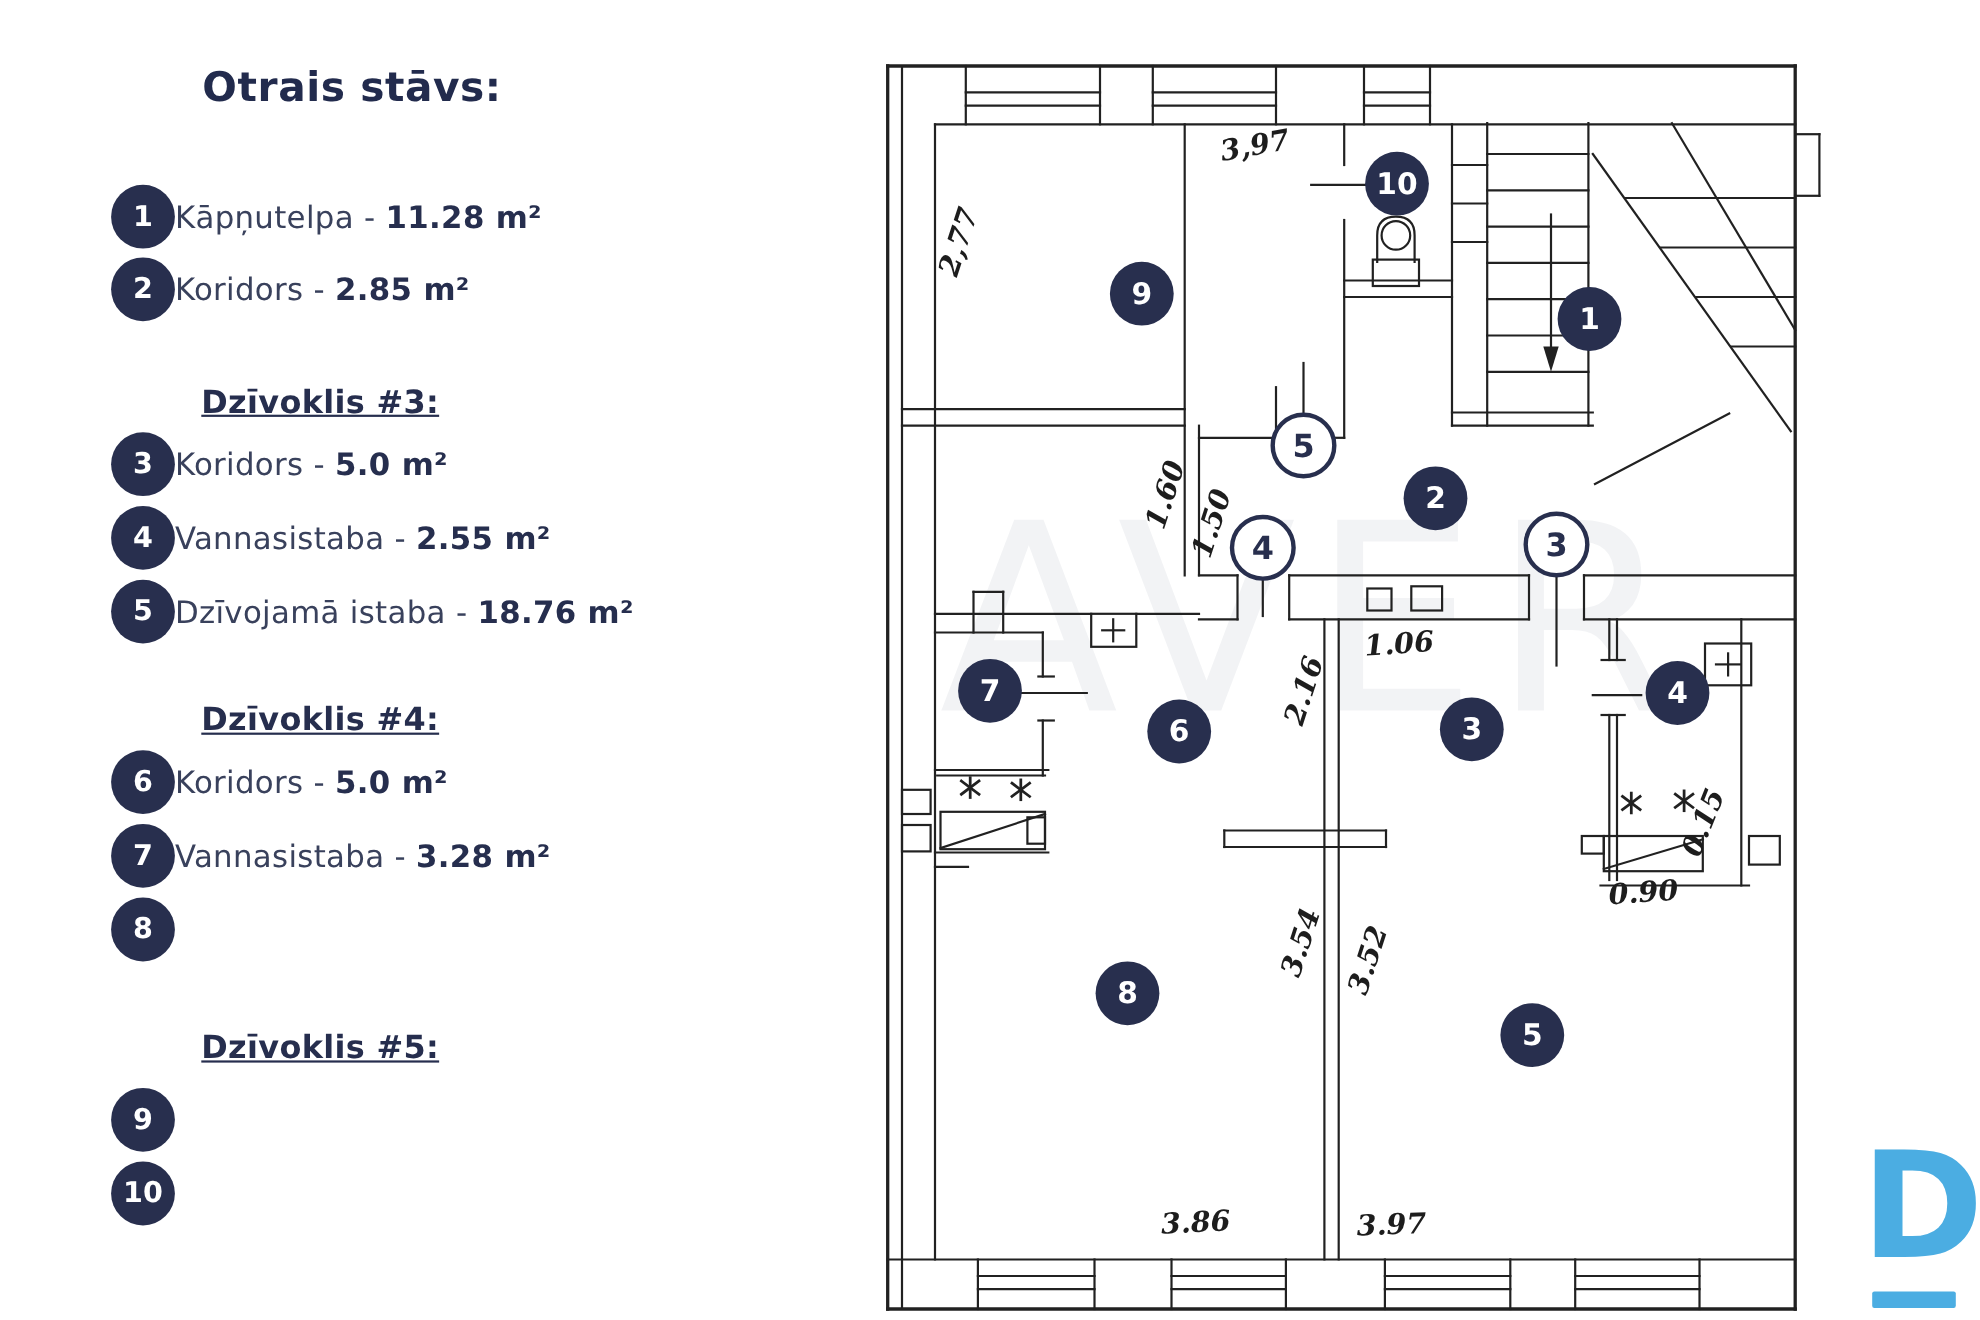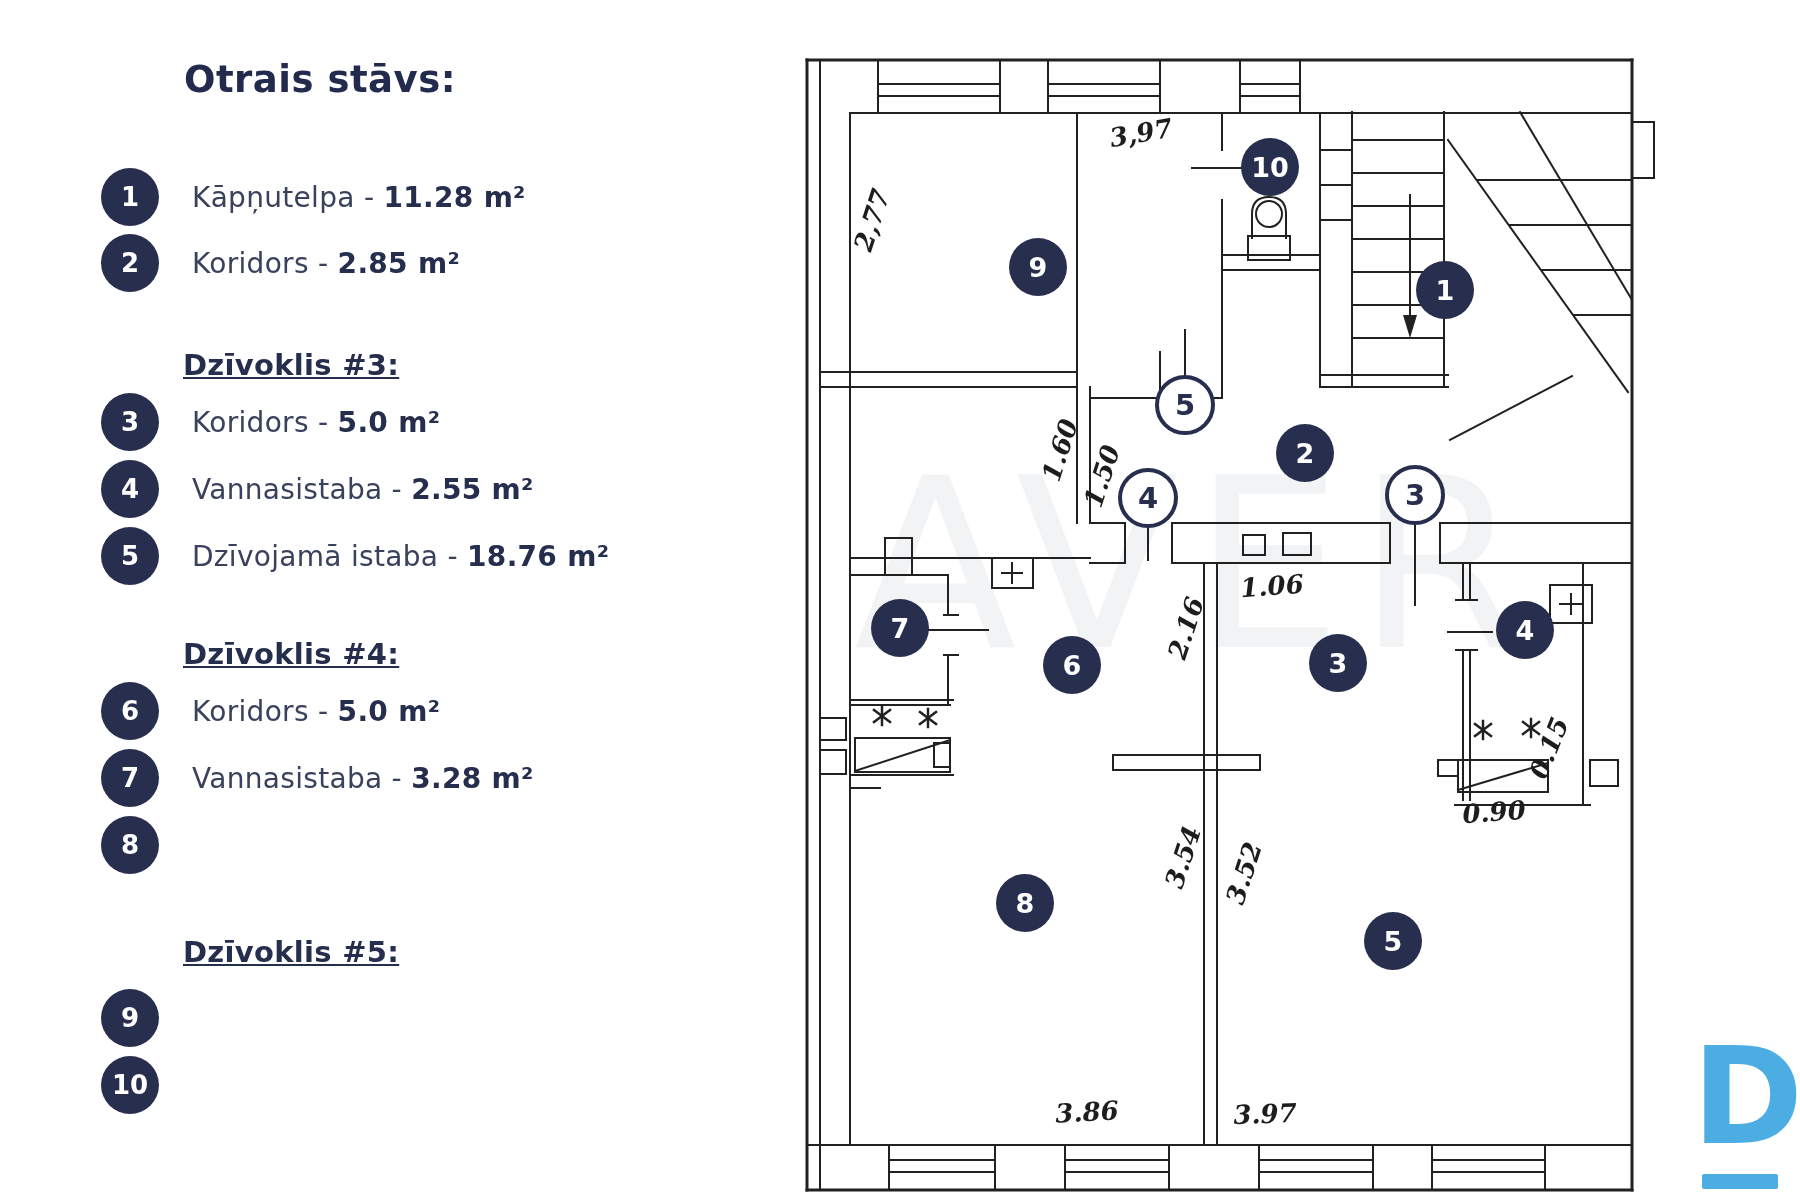--- a/index.html
+++ b/index.html
@@ -5,21 +5,21 @@
   html,body{margin:0;padding:0;background:#ffffff;width:1800px;height:1200px;overflow:hidden;}
   #canvas{position:relative;width:1800px;height:1200px;background:#fff;font-family:"DejaVu Sans",sans-serif;}
 
   
   #legend-title{position:absolute;left:140px;top:58px;width:360px;text-align:center;
     font-size:37px;font-weight:bold;color:#222b4d;letter-spacing:.5px;}
   #legend{position:absolute;left:0;top:0;width:700px;height:1200px;}
   .lrow{position:absolute;left:92px;width:600px;height:66px;display:flex;align-items:center;}
   .lrow .badge{width:58px;height:58px;border-radius:50%;background:#282f4e;color:#fff;
     display:flex;align-items:center;justify-content:center;font-size:26px;font-weight:bold;margin-left:9px;}
-  .lrow .ltext{margin-left:33px;font-size:28px;color:#39415c;letter-spacing:.3px;white-space:nowrap;}
+  .lrow .ltext{font-size:28px;color:#39415c;letter-spacing:.3px;white-space:nowrap;}
   .lrow .ltext .ar{font-weight:bold;color:#262e4e;}
   .lrow.header .htext{margin-left:91px;font-size:29px;font-weight:bold;color:#262e4e;letter-spacing:.3px;text-decoration:underline;}
 
   
   #plan{position:absolute;left:0;top:0;width:1800px;height:1200px;}
   #watermark{position:absolute;left:765px;top:420px;width:860px;height:290px;line-height:290px;
     text-align:center;font-size:238px;font-weight:normal;color:rgba(40,46,82,0.06);
     letter-spacing:14px;z-index:1;user-select:none;}
   #plan-svg{position:absolute;left:0;top:0;z-index:2;}
   #plan-overlay{position:absolute;left:0;top:0;width:1800px;height:1200px;z-index:3;}

